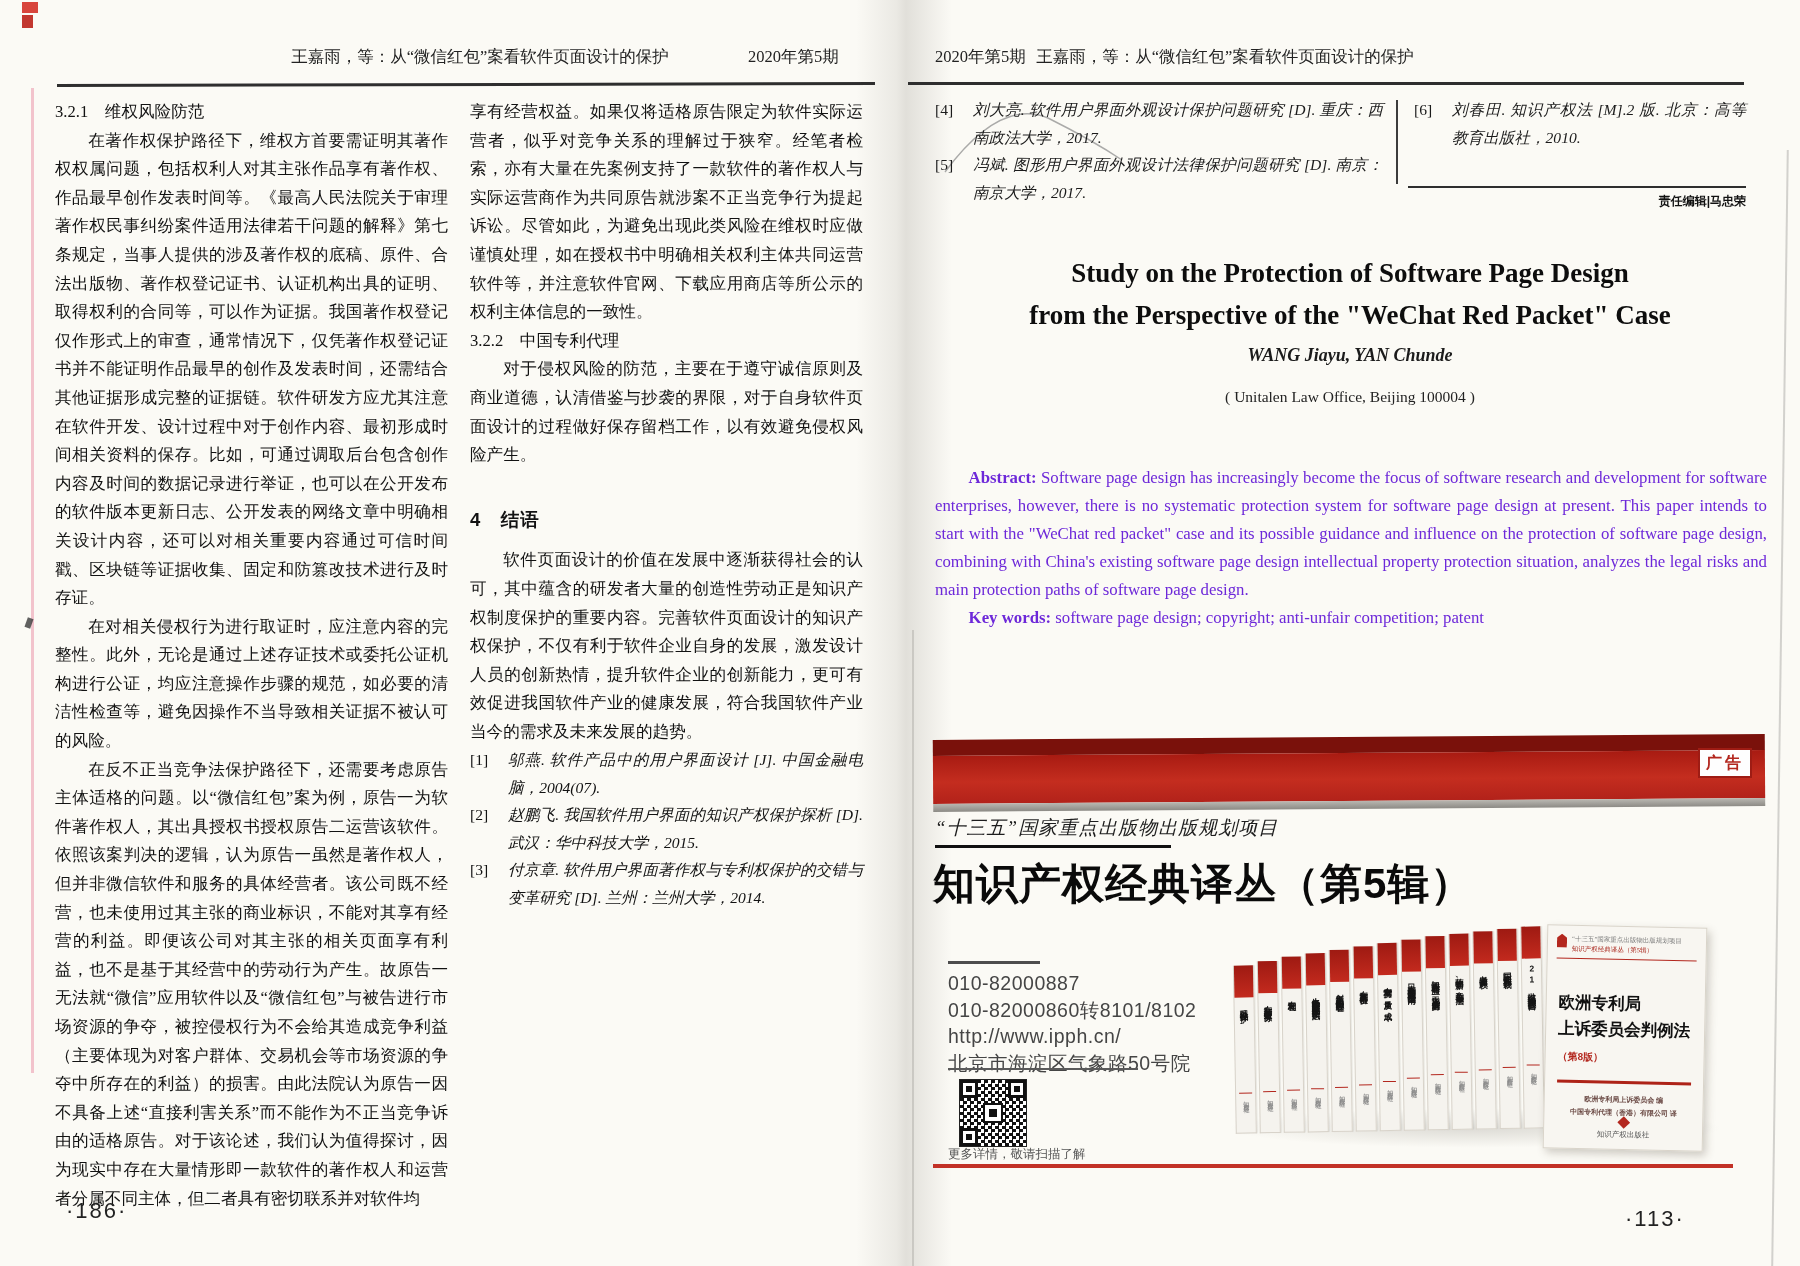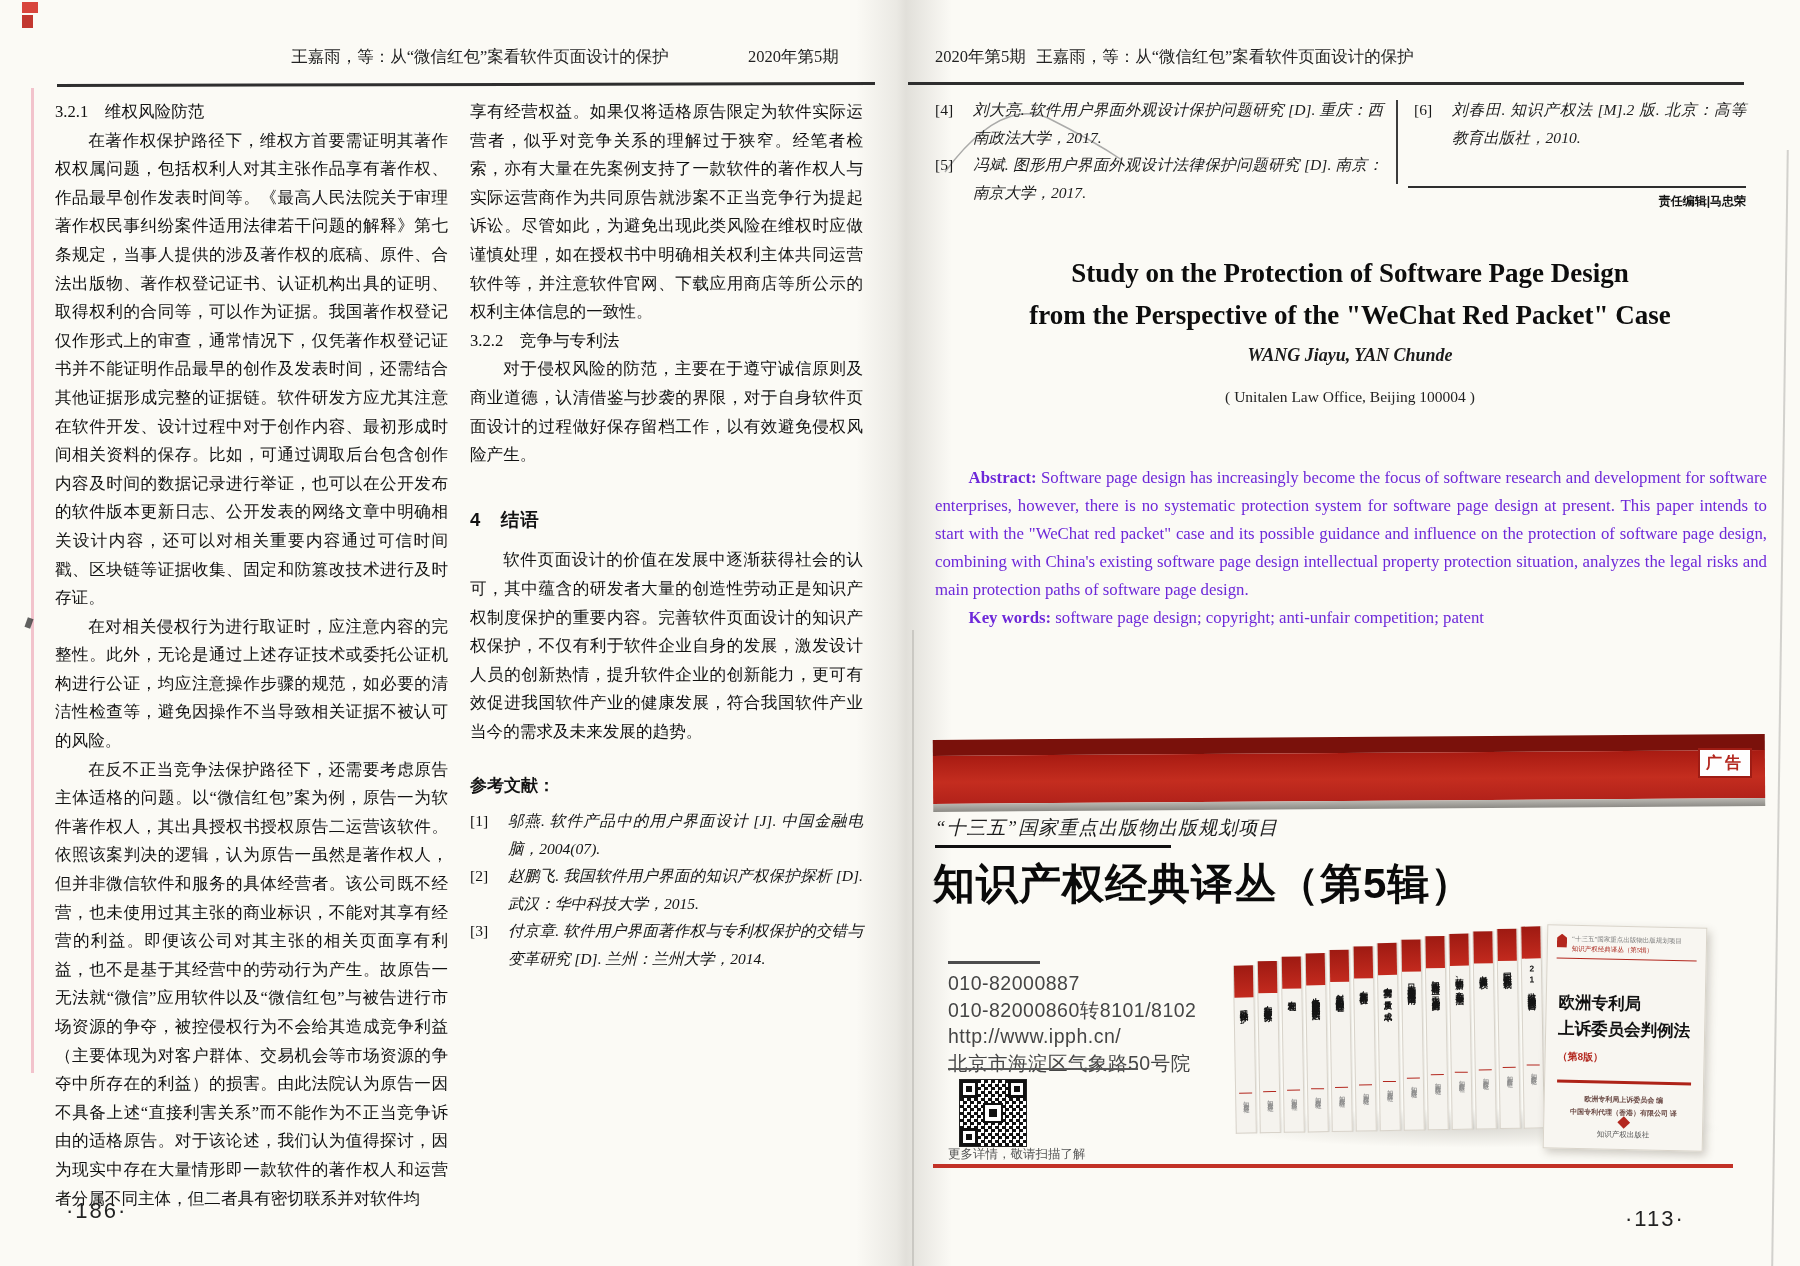--- a/index.html
+++ b/index.html
@@ -142,25 +142,24 @@
 
   <div class="abs col" style="left:55px; top:98px;">
     <p class="subhead">3.2.1　维权风险防范</p>
     <p class="para">在著作权保护路径下，维权方首要需证明其著作权权属问题，包括权利人对其主张作品享有著作权、作品最早创作发表时间等。《最高人民法院关于审理著作权民事纠纷案件适用法律若干问题的解释》第七条规定，当事人提供的涉及著作权的底稿、原件、合法出版物、著作权登记证书、认证机构出具的证明、取得权利的合同等，可以作为证据。我国著作权登记仅作形式上的审查，通常情况下，仅凭著作权登记证书并不能证明作品最早的创作及发表时间，还需结合其他证据形成完整的证据链。软件研发方应尤其注意在软件开发、设计过程中对于创作内容、最初形成时间相关资料的保存。比如，可通过调取后台包含创作内容及时间的数据记录进行举证，也可以在公开发布的软件版本更新日志、公开发表的网络文章中明确相关设计内容，还可以对相关重要内容通过可信时间戳、区块链等证据收集、固定和防篡改技术进行及时存证。</p>
     <p class="para">在对相关侵权行为进行取证时，应注意内容的完整性。此外，无论是通过上述存证技术或委托公证机构进行公证，均应注意操作步骤的规范，如必要的清洁性检查等，避免因操作不当导致相关证据不被认可的风险。</p>
     <p class="para">在反不正当竞争法保护路径下，还需要考虑原告主体适格的问题。以“微信红包”案为例，原告一为软件著作权人，其出具授权书授权原告二运营该软件。依照该案判决的逻辑，认为原告一虽然是著作权人，但并非微信软件和服务的具体经营者。该公司既不经营，也未使用过其主张的商业标识，不能对其享有经营的利益。即便该公司对其主张的相关页面享有利益，也不是基于其经营中的劳动行为产生。故原告一无法就“微信”应用软件以及“微信红包”与被告进行市场资源的争夺，被控侵权行为不会给其造成竞争利益（主要体现为对客户群体、交易机会等市场资源的争夺中所存在的利益）的损害。由此法院认为原告一因不具备上述“直接利害关系”而不能作为不正当竞争诉由的适格原告。对于该论述，我们认为值得探讨，因为现实中存在大量情形即一款软件的著作权人和运营者分属不同主体，但二者具有密切联系并对软件均</p>
   </div>
 
   <div class="abs col" style="left:470px; top:98px;">
     <p class="noindent">享有经营权益。如果仅将适格原告限定为软件实际运营者，似乎对竞争关系的理解过于狭窄。经笔者检索，亦有大量在先案例支持了一款软件的著作权人与实际运营商作为共同原告就涉案不正当竞争行为提起诉讼。尽管如此，为避免出现此类风险在维权时应做谨慎处理，如在授权书中明确相关权利主体共同运营软件等，并注意软件官网、下载应用商店等所公示的权利主体信息的一致性。</p>
-    <p class="subhead">3.2.2　竞争与专利法</p>
+    <p class="subhead">3.2.2　中国专利代理</p>
     <p class="para">对于侵权风险的防范，主要在于遵守诚信原则及商业道德，认清借鉴与抄袭的界限，对于自身软件页面设计的过程做好保存留档工作，以有效避免侵权风险产生。</p>
     <p class="h4">4　结语</p>
     <p class="para">软件页面设计的价值在发展中逐渐获得社会的认可，其中蕴含的研发者大量的创造性劳动正是知识产权制度保护的重要内容。完善软件页面设计的知识产权保护，不仅有利于软件企业自身的发展，激发设计人员的创新热情，提升软件企业的创新能力，更可有效促进我国软件产业的健康发展，符合我国软件产业当今的需求及未来发展的趋势。</p>
-    <p class="refs-heading">参考文献：</p>
     <div class="ref">
       <span class="ref-label">[1]</span>
       <span class="ref-text">邬燕. 软件产品中的用户界面设计 [J]. 中国金融电脑，2004(07).</span>
     </div>
     <div class="ref">
       <span class="ref-label">[2]</span>
       <span class="ref-text">赵鹏飞. 我国软件用户界面的知识产权保护探析 [D]. 武汉：华中科技大学，2015.</span>
     </div>
     <div class="ref">
       <span class="ref-label">[3]</span>

